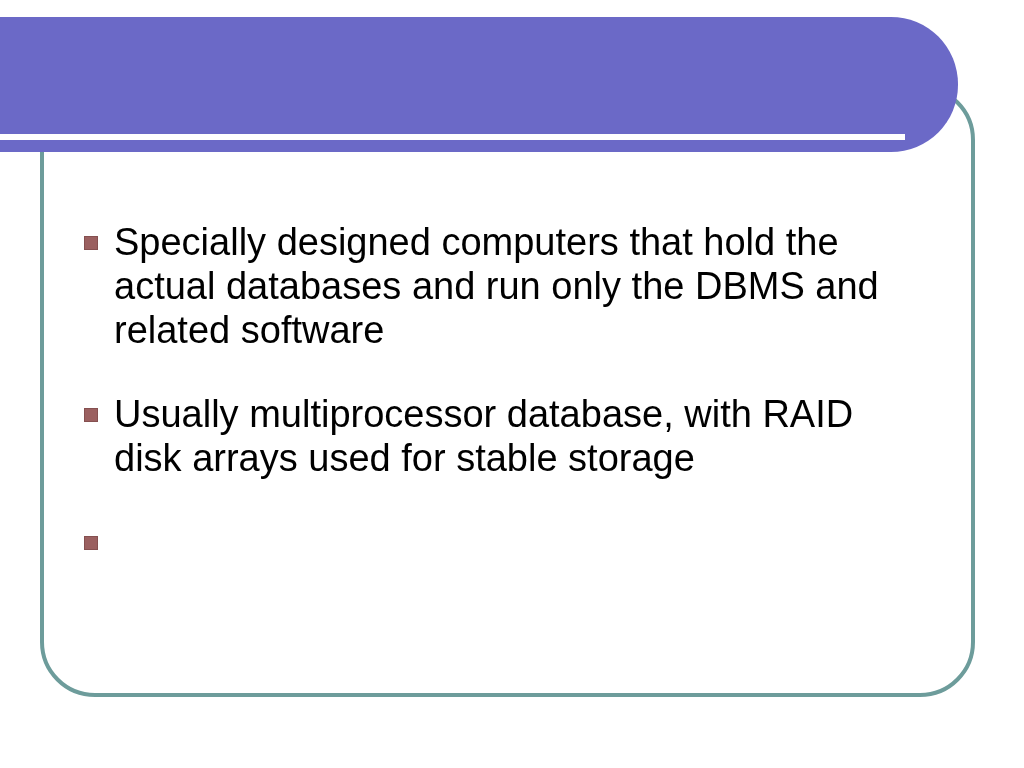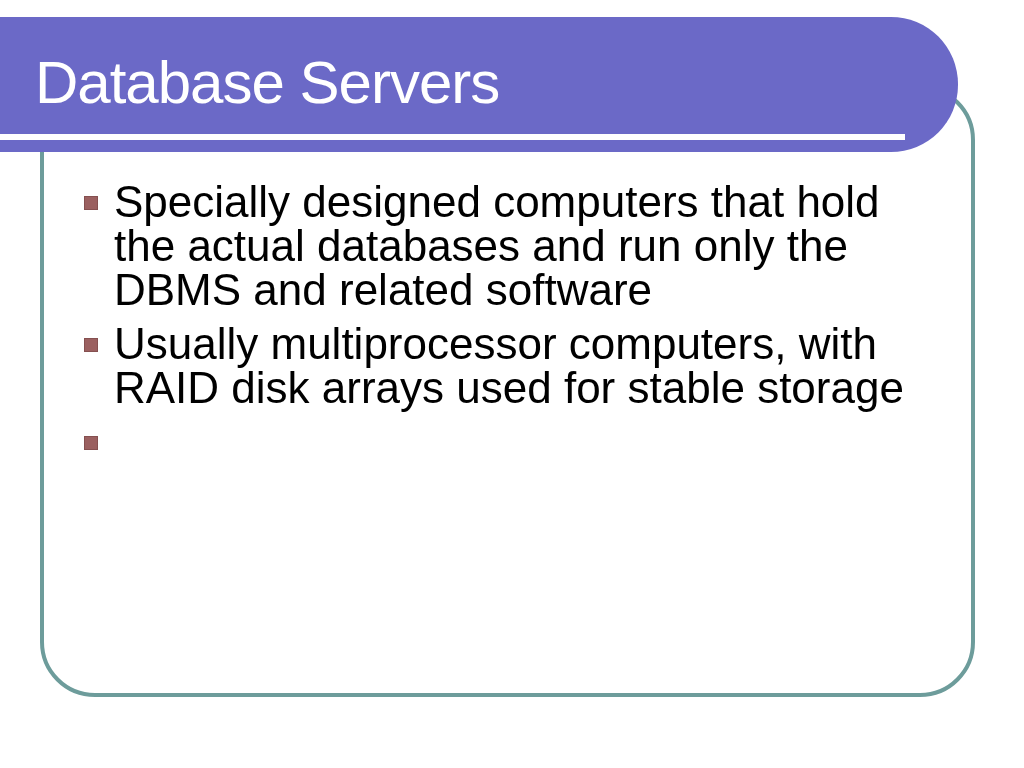--- a/index.html
+++ b/index.html
@@ -69,55 +69,55 @@
     top: 180px;
     width: 845px;
     list-style: none;
     z-index: 3;
   }
   .bullet-item {
     position: relative;
     padding-left: 30px;
     width: 840px;
     max-width: 840px;
-    font-size: 44px;
+    font-size: 38px;
     line-height: 44px;
     color: var(--body_text, #000);
     margin-bottom: 10px;
+    margin-top: 40px;
   }
   .bullet-item .bullet-text { display: inline; }
   .bullet-marker {
     position: absolute;
     left: 0;
     top: 16px;
     width: 14px;
     height: 14px;
     background: var(--bullet_maroon, #9B6060);
     border: 1px solid #855050;
   }
 </style>
 </head>
 <body>
 
 <div class="slide">
 
   <div class="content-box"></div>
 
   <div class="header">
-    <h1 class="title">Database Servers</h1>
     <div class="header-line"></div>
   </div>
 
   <ul class="bullets">
     <li class="bullet-item">
       <span class="bullet-marker"></span>
       <span class="bullet-text">Specially designed computers that hold the actual databases and run only the DBMS and related software</span>
     </li>
     <li class="bullet-item">
       <span class="bullet-marker"></span>
-      <span class="bullet-text">Usually multiprocessor computers, with RAID disk arrays used for stable storage</span>
+      <span class="bullet-text">Usually multiprocessor database, with RAID disk arrays used for stable storage</span>
     </li>
     <li class="bullet-item">
       <span class="bullet-marker"></span>
     </li>
   </ul>
 
 </div>
 
 </body></html>

